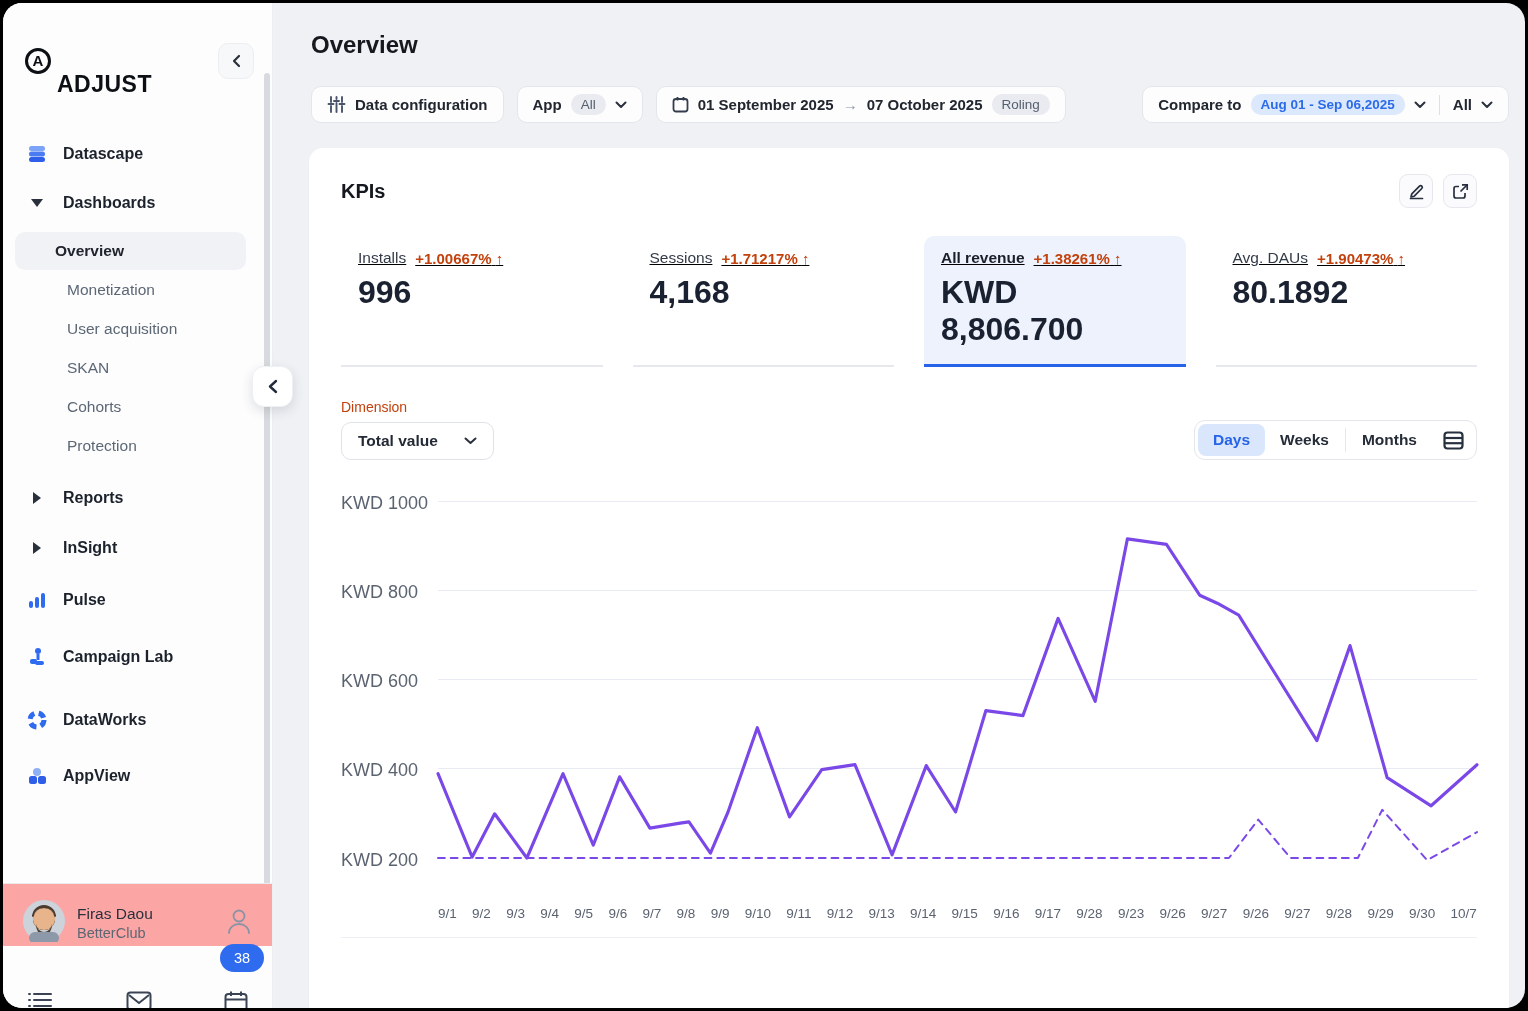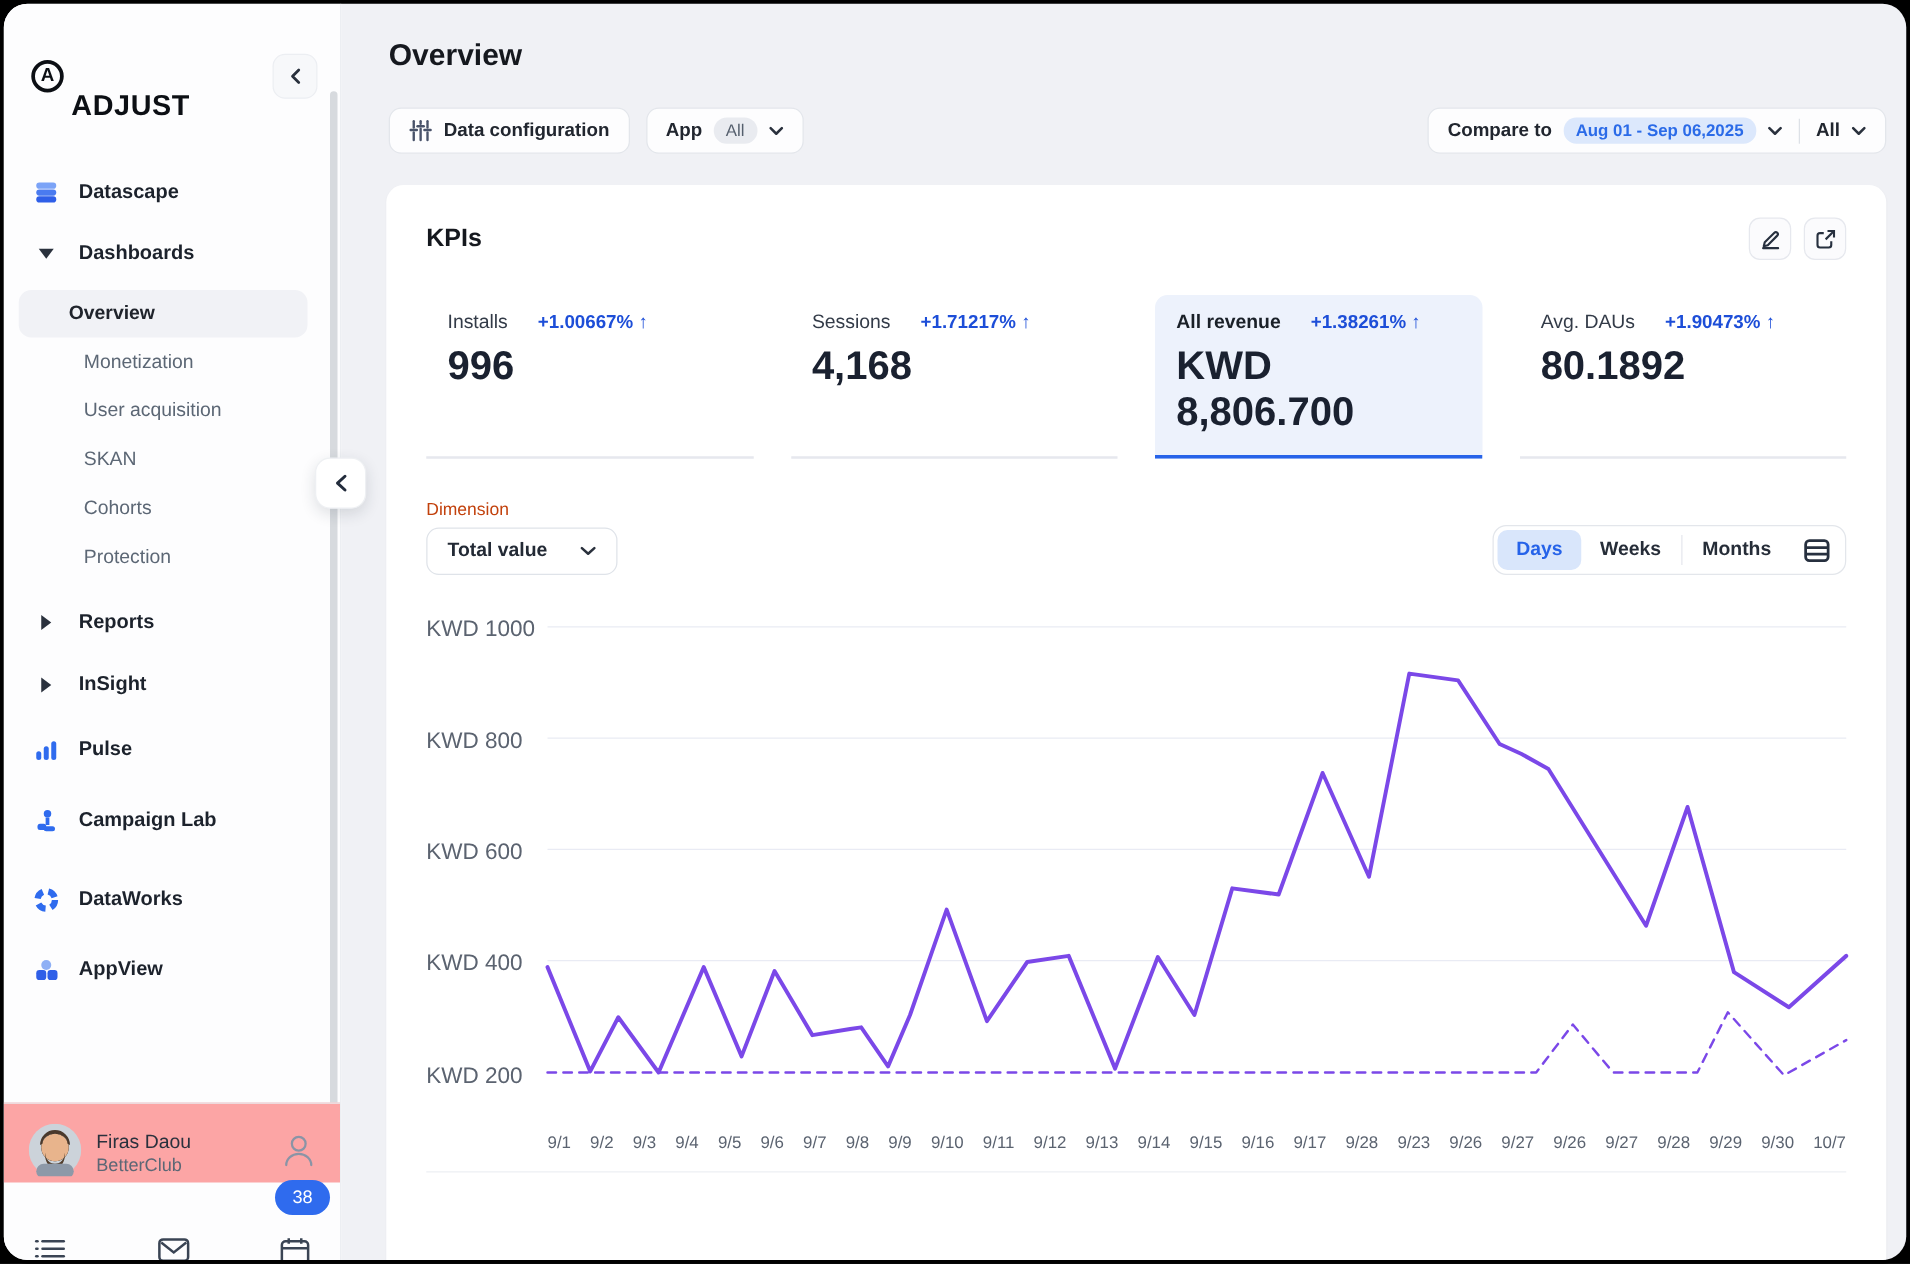--- a/index.html
+++ b/index.html
@@ -45,24 +45,24 @@
 
   .card { background:#fff; border-radius:14px; margin:25px 16px 0 36px; min-height:900px; padding:26px 32px; box-shadow:0 1px 2px rgba(25,35,55,.03); }
   .card-head { display:flex; align-items:center; justify-content:space-between; }
   .card-title { font-size:20px; font-weight:bold; color:#15181e; }
   .head-actions { display:flex; gap:10px; }
   .sm-btn { width:34px; height:34px; border:1px solid #e6e8ee; background:#fbfbfd; border-radius:9px; display:flex; align-items:center; justify-content:center; cursor:pointer; }
 
   .kpi-row { display:flex; gap:30px; margin-top:28px; }
   .kpi { flex:1; padding:13px 17px 0 17px; border-bottom:2px solid #e6e8ee; cursor:pointer; }
   .kpi.selected { background:#edf2fc; border-radius:10px 10px 0 0; border-bottom:3px solid #2763e9; }
-  .kpi-top { display:flex; align-items:flex-start; gap:24px; white-space:nowrap; }
+  .kpi-top { display:flex; align-items:center; gap:9px; white-space:nowrap;text-decoration:underline; }
   .kpi-label { font-size:15.5px; color:#333b48; }
   .kpi.selected .kpi-label { font-weight:bold; color:#1a2028; }
-  .kpi-delta { font-size:15px; font-weight:bold; color:#1d4ed8; }
+  .kpi-delta { font-size:15px; font-weight:bold; color:#c2410c; }
   .kpi-value { font-size:32px; font-weight:bold; color:#1a2130; margin:7px 0 16px 0; }
 
   .controls-row { display:flex; align-items:flex-end; justify-content:space-between; margin-top:32px; }
   .dim-label { display:block; font-size:14px; color:#c2410c; margin-bottom:7px; }
   .select { display:flex; align-items:center; gap:26px; height:38px; padding:0 16px; border:1px solid #dfe3e9; border-radius:10px; background:#fff; font-size:15.5px; font-weight:bold; color:#232a35; cursor:pointer; font-family:inherit; }
   .seg { display:flex; align-items:stretch; border:1px solid #e3e6eb; border-radius:11px; background:#fff; padding:3px; height:40px; }
   .seg-item { border:none; background:transparent; padding:0 15px; font-size:15.5px; font-weight:bold; color:#262d38; border-radius:8px; cursor:pointer; font-family:inherit; }
   .seg-item.active { background:#d9e6fb; color:#2663e9; }
   .seg-sep { width:1px; background:#e6e8ee; margin:4px 1px; }
   .seg-icon { border:none; background:transparent; padding:0 9px 0 11px; cursor:pointer; display:flex; align-items:center; }
@@ -259,20 +259,31 @@
       </button>
 
       <button class="tb-btn">
         <span>App</span>
         <span class="pill" style="border-radius:12px">All</span>
         <svg width="12" height="8" viewBox="0 0 12 8">
               <polyline points="1.5,1.5 6,6 10.5,1.5" fill="none" stroke="#2a313d" stroke-width="2" stroke-linecap="round" stroke-linejoin="round"></polyline>
             </svg>
       </button>
 
+      <button class="tb-btn">
+        <svg width="17" height="17" viewBox="0 0 17 17">
+              <rect x="1.5" y="3" width="14" height="12.5" rx="2.5" fill="none" stroke="#333c4c" stroke-width="1.8"></rect>
+              <line x1="5.5" y1="1" x2="5.5" y2="4.5" stroke="#333c4c" stroke-width="1.8"></line>
+              <line x1="11.5" y1="1" x2="11.5" y2="4.5" stroke="#333c4c" stroke-width="1.8"></line>
+            </svg>
+        <span>01 September 2025</span>
+        <span class="arrow-right">→</span>
+        <span>07 October 2025</span>
+        <span class="pill">Roling</span>
+      </button>
 
       <div class="tb-btn compare">
         <span>Compare to</span>
         <span class="pill blue">Aug 01 - Sep 06,2025</span>
         <svg width="12" height="8" viewBox="0 0 12 8">
               <polyline points="1.5,1.5 6,6 10.5,1.5" fill="none" stroke="#2a313d" stroke-width="2" stroke-linecap="round" stroke-linejoin="round"></polyline>
             </svg>
         <span class="vdiv"></span>
         <span>All</span>
         <svg width="12" height="8" viewBox="0 0 12 8">

